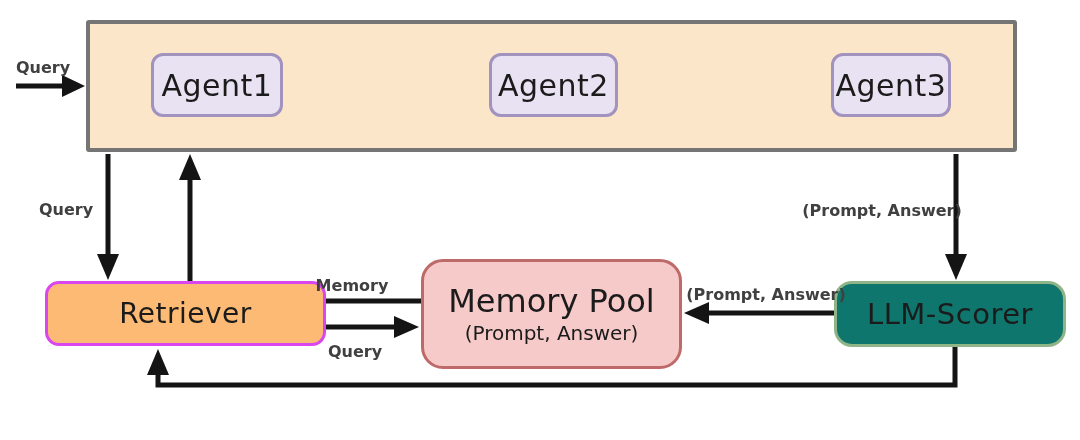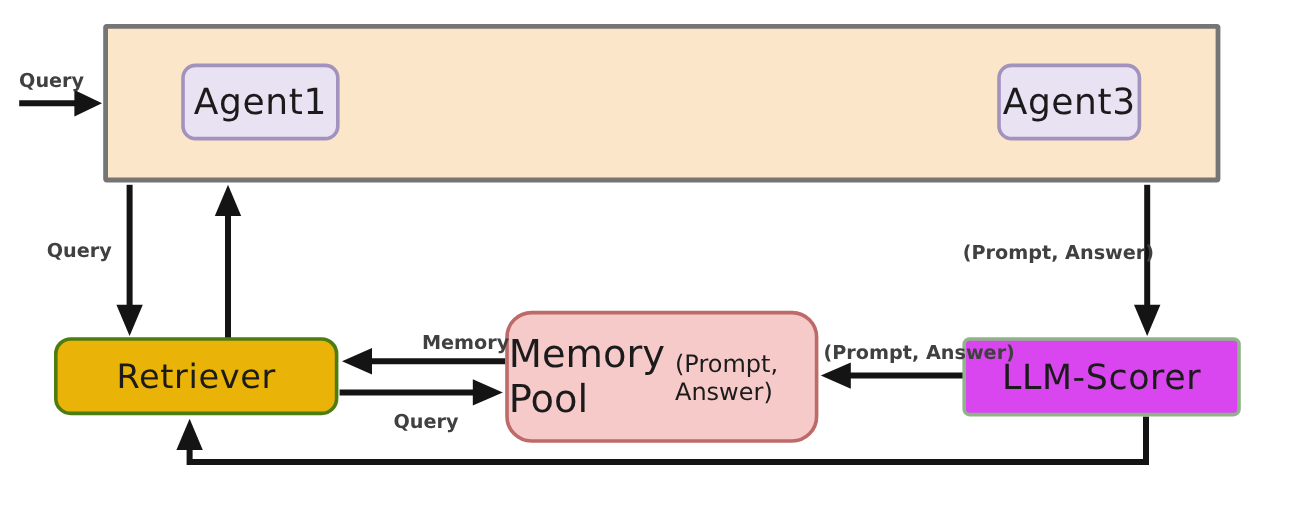--- a/index.html
+++ b/index.html
@@ -46,61 +46,61 @@
     font-size: 30px;
     letter-spacing: 0.5px;
     top: 53px;
     height: 64px;
   }
   .agent1 { left: 151px; width: 132px; }
   .agent2 { left: 489px; width: 129px; }
   .agent3 { left: 831px; width: 120px; }
   .retriever {
     left: 45px; top: 281px;
-    width: 237px; height: 65px;
-    background: #eab308;
-    border: 3px solid #4d7c0f;
+    width: 281px; height: 65px;
+    background: #fdba74;
+    border: 3px solid #d946ef;
     border-radius: 14px;
     font-size: 28px;
     letter-spacing: 0.5px;
   }
   .memory-pool {
     left: 421px; top: 259px;
     width: 261px; height: 110px;
     background: #f7caca;
     border: 3.5px solid #bd6a69;
     border-radius: 22px;
-    flex-direction: row;
+    flex-direction: column;
     line-height: 1.15;
   }
   .memory-pool .mp-title { font-size: 32px; }
   .memory-pool .mp-subtitle { font-size: 20px; margin-top: 2px; }
   .llm-scorer {
-    left: 802px; top: 281px;
+    left: 834px; top: 281px;
     width: 232px; height: 66px;
-    background: #d946ef;
+    background: #0f766e;
     border: 3px solid #8fb488;
-    border-radius: 6px;
+    border-radius: 18px;
     font-size: 29px;
     letter-spacing: 0.5px;
   }
   .edge-label {
     position: absolute;
     transform: translate(-50%, -50%);
     color: #404040;
     font-weight: 700;
     font-size: 16px;
     white-space: nowrap;
     z-index: 3;
   }
   .lbl-query-external    { left: 43px;  top: 67px;  }
   .lbl-query-down        { left: 66px;  top: 209px; }
   .lbl-query-memory-up   { left: 270px; top: 209px; }
   .lbl-prompt-answer-down{ left: 882px; top: 210px; }
-  .lbl-memory            { left: 352px; top: 285px; margin-left: 36px; }
+  .lbl-memory            { left: 352px; top: 285px; }
   .lbl-query-mid         { left: 355px; top: 351px; }
   .lbl-prompt-answer-mid { left: 766px; top: 294px; }
   .lbl-memory-train      { left: 495px; top: 404px; }
 </style>
 </head>
 <body>
 
 <div class="canvas">
 
   <svg class="edges-svg" viewBox="0 0 1080 440" xmlns="http://www.w3.org/2000/svg">
@@ -132,20 +132,23 @@
       <polygon points="709,302 709,324 684,313"></polygon>
       <polygon points="147,375 169,375 158,349"></polygon>
     </g>
   </svg>
 
   <div class="node agents-container"></div>
 
   <div class="node agent-chip agent1">
     <span>Agent1</span>
   </div>
+  <div class="node agent-chip agent2">
+    <span>Agent2</span>
+  </div>
   <div class="node agent-chip agent3">
     <span>Agent3</span>
   </div>
 
   <div class="node retriever">
     <span>Retriever</span>
   </div>
 
   <div class="node memory-pool">
     <span class="mp-title">Memory Pool</span>

